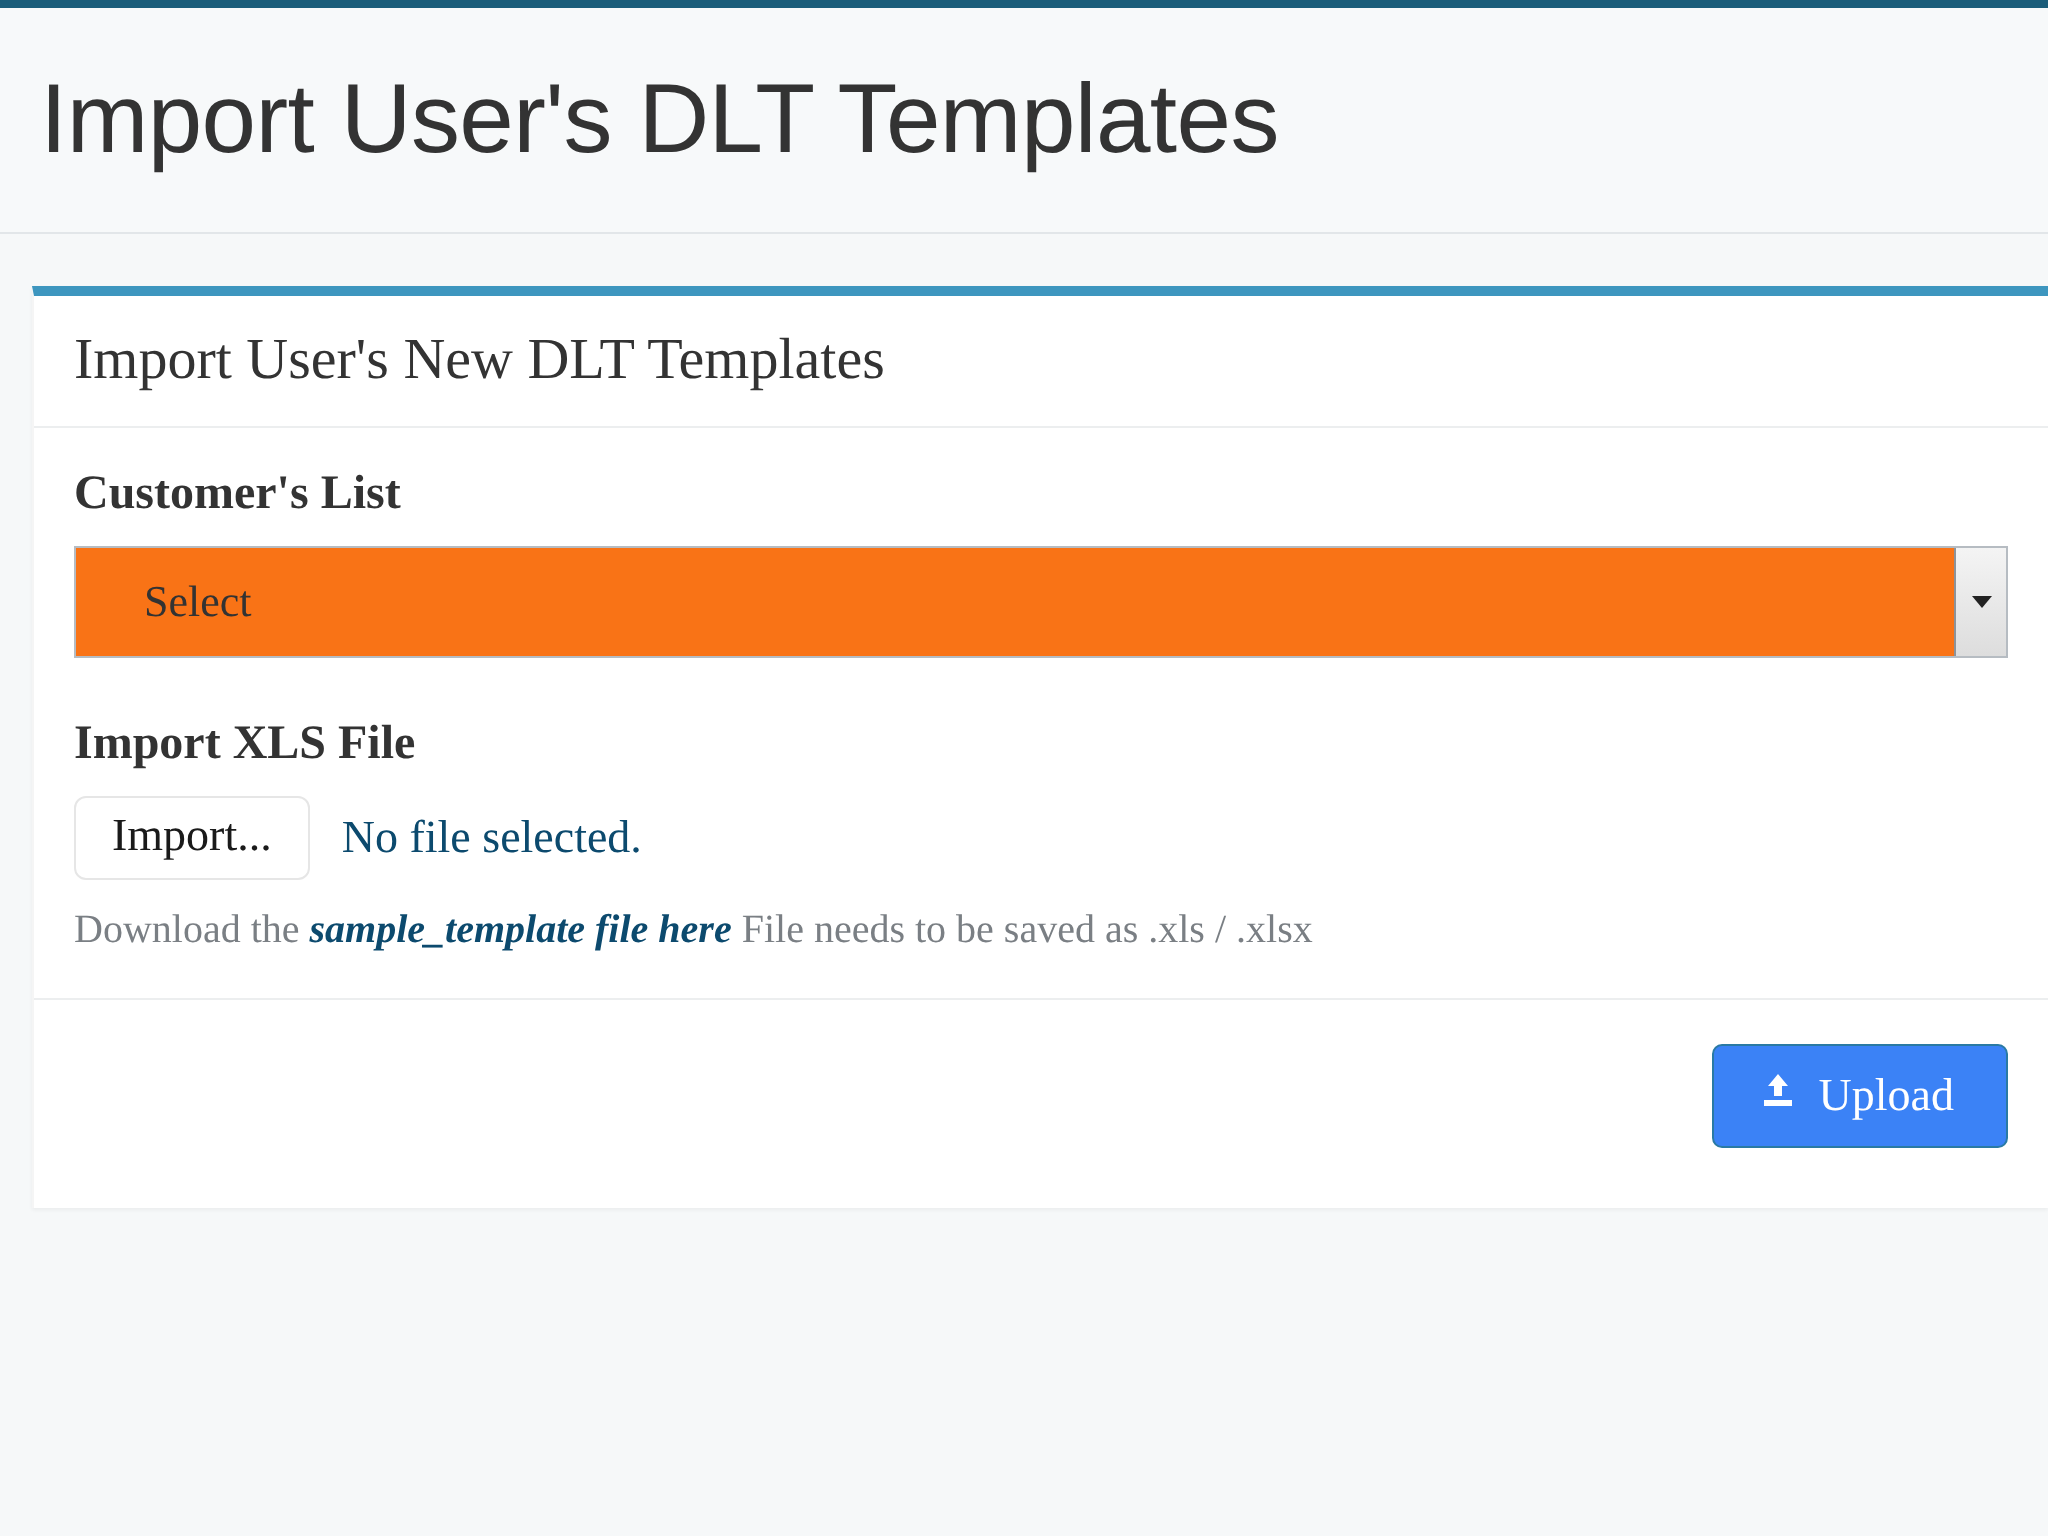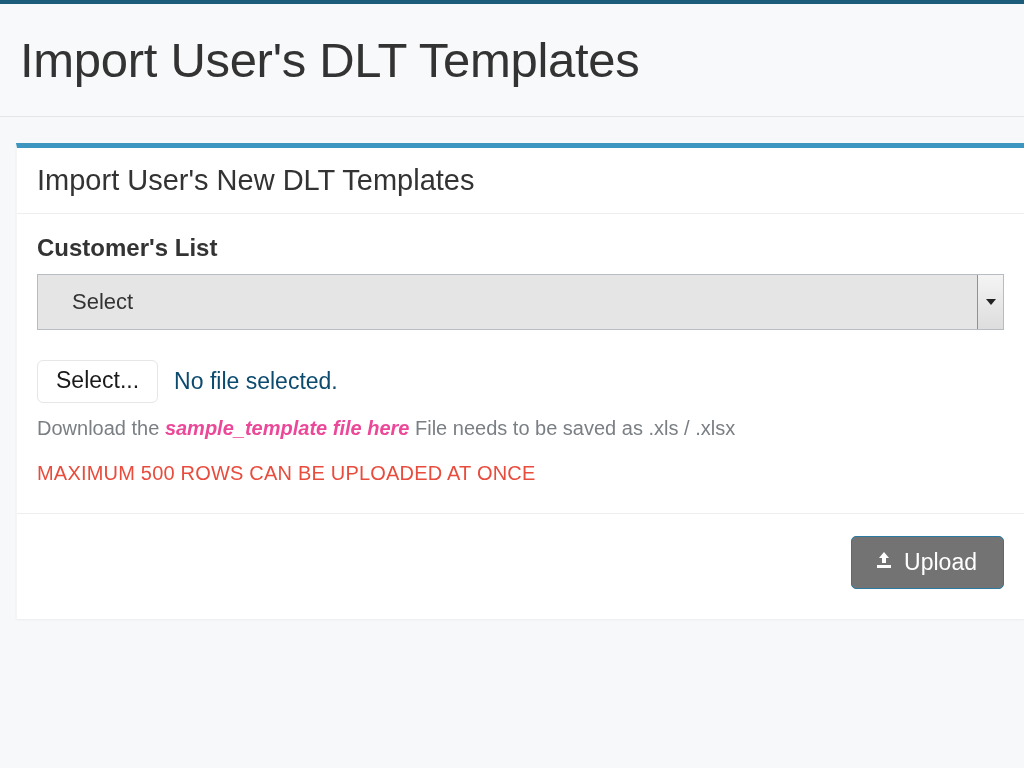--- a/index.html
+++ b/index.html
@@ -28,20 +28,21 @@
   }
   .panel-wrap {
     padding: 26px 0 0 16px;
   }
   .panel {
     background: #fff;
     border-top: 5px solid #3d96bf;
     box-shadow: 0 1px 2px rgba(0,0,0,0.05);
     width: 100%;
     border-left: 1px solid rgba(0,0,0,0.04);
+    font-family: Liberation Serif, serif;
   }
   .panel-heading {
     padding: 16px 20px 16px 20px;
     border-bottom: 1px solid #eceeef;
   }
   .panel-heading h2 {
     font-size: 29px;
     font-weight: 400;
     color: #333;
   }
@@ -52,21 +53,21 @@
     font-size: 24px;
     font-weight: 700;
     color: #333;
     margin-bottom: 12px;
     display: block;
   }
   .select-wrap {
     position: relative;
     width: 100%;
     height: 56px;
-    background: #e5e5e5;
+    background: #f97316;
     border: 1px solid #b6bcc2;
     display: flex;
     align-items: center;
     justify-content: space-between;
     padding: 0 0 0 34px;
     cursor: pointer;
     margin-bottom: 30px;
   }
   .select-text {
     font-size: 22px;
@@ -101,21 +102,21 @@
   .no-file {
     font-size: 23px;
     color: #0c4a6e;
   }
   .hint-line {
     font-size: 20px;
     color: #7a7f84;
     margin-bottom: 22px;
   }
   .hint-link {
-    color: #ec4899;
+    color: #0c4a6e;
     font-style: italic;
     font-weight: 600;
     cursor: pointer;
   }
   .warning {
     font-size: 20px;
     color: #e84c3d;
     letter-spacing: 0.2px;
     padding-bottom: 28px;
   }
@@ -123,21 +124,21 @@
     border: none;
     border-top: 1px solid #eceeef;
     margin: 0;
   }
   .panel-footer {
     padding: 22px 20px 30px 20px;
     display: flex;
     justify-content: flex-end;
   }
   .upload-btn {
-    background: #737373;
+    background: #3b82f6;
     color: #fff;
     border: 1px solid #2a7aa4;
     border-radius: 5px;
     padding: 12px 26px 12px 22px;
     font-size: 23px;
     display: inline-flex;
     align-items: center;
     gap: 10px;
     cursor: pointer;
     font-family: inherit;
@@ -166,28 +167,28 @@
           <span class="select-text">Select</span>
           <span class="select-button">
             <svg viewBox="0 0 10 6">
                 <path d="M0 0 L10 0 L5 6 Z" fill="#222"></path>
               </svg>
           </span>
         </div>
       </div>
 
       <div>
+        <label class="form-label">Import XLS File</label>
         <div class="file-row">
-          <button class="browse-btn">Select...</button>
+          <button class="browse-btn">Import...</button>
           <span class="no-file">No file selected.</span>
         </div>
         <div class="hint-line">
           <span>Download the </span><a class="hint-link">sample_template file here</a><span> File needs to be saved as .xls / .xlsx</span>
         </div>
-        <div class="warning">MAXIMUM 500 ROWS CAN BE UPLOADED AT ONCE</div>
       </div>
 
     </div>
     <hr class="hr">
     <div class="panel-footer">
       <button class="upload-btn">
         <span>
           <svg viewBox="0 0 20 20">
               <path d="M10 2 L15 8 H12 V13 H8 V8 H5 Z M3 15 H17 V18 H3 Z"></path>
             </svg>

